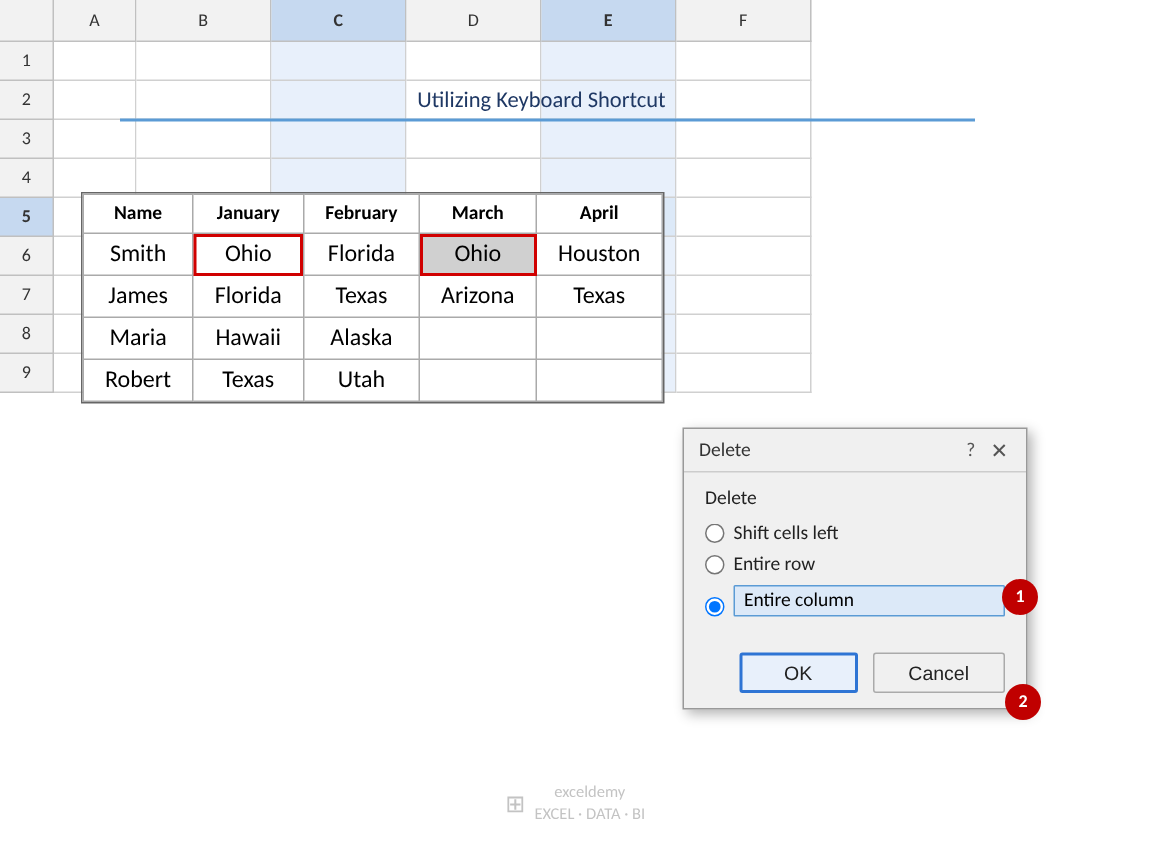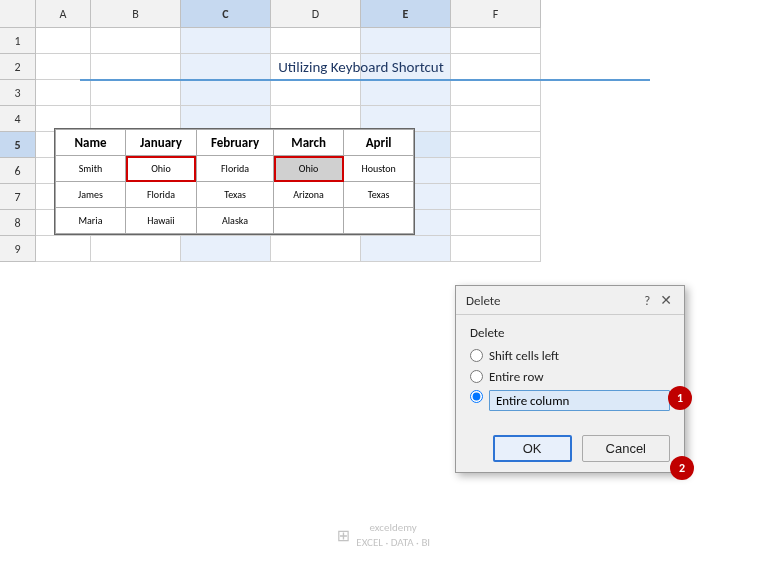--- a/index.html
+++ b/index.html
@@ -217,21 +217,21 @@
       color: #222;
     }
 
     .radio-option input[type="radio"] {
       margin: 0;
       accent-color: #1a56db;
     }
 
     .entire-column-row {
       display: flex;
-      align-items: flex-start;
+      align-items: flex-end;
       gap: 6px;
       margin-bottom: 6px;
       position: relative;
     }
 
     .entire-column-label {
       background: #dce9f8;
       border: 1px solid #5b9bd5;
       padding: 2px 6px;
       font-size: 13px;
@@ -331,21 +331,21 @@
     }
 
     .table-inner {
       border-collapse: collapse;
     }
 
     .table-inner td {
       border: 1px solid #aaa;
       padding: 4px 14px;
       text-align: center;
-      font-size: 10px;
+      font-size: 16px;
       min-width: 70px;
       height: 26px;
       background: #fff;
     }
 
     .table-inner th {
       border: 1px solid #aaa;
       padding: 4px 14px;
       text-align: center;
       font-size: 13px;
@@ -503,20 +503,27 @@
 
         <tr>
           <td>Maria</td>
           <td>Hawaii</td>
           <td>Alaska</td>
           <td></td>
           <td></td>
         </tr>
 
 
+        <tr>
+          <td>Robert</td>
+          <td>Texas</td>
+          <td>Utah</td>
+          <td></td>
+          <td></td>
+        </tr>
       </tbody>
     </table>
   </div>
 
   <div class="delete-dialog">
     <div class="dialog-titlebar">
       <span class="dialog-title">Delete</span>
       <div class="dialog-controls">
         <span class="dialog-question">?</span>
         <button class="dialog-close">✕</button>

